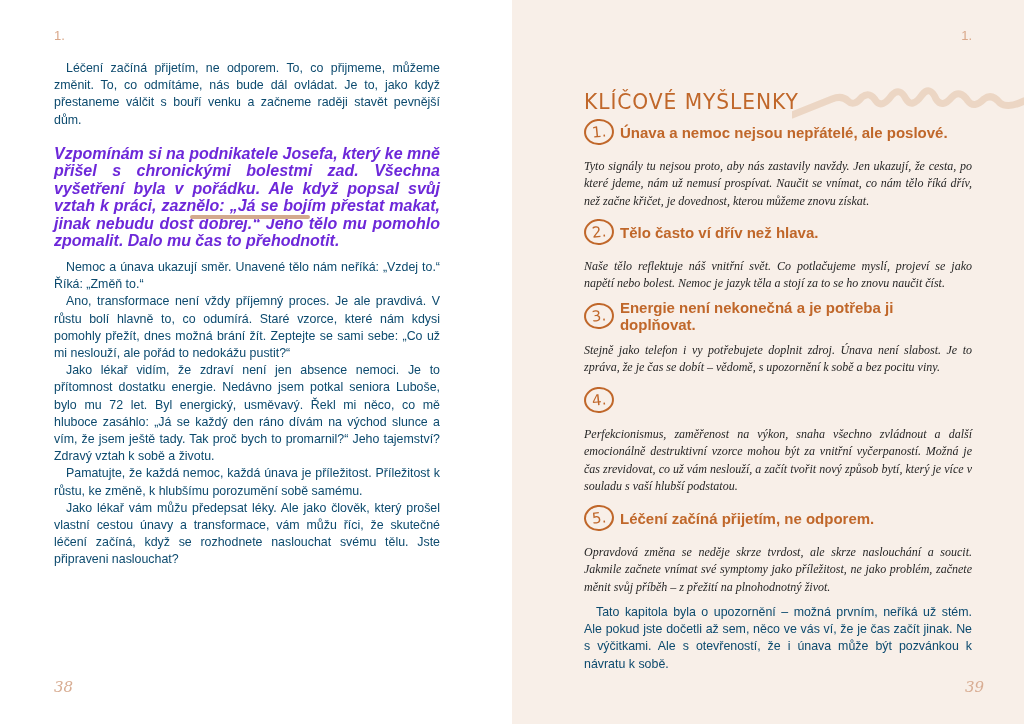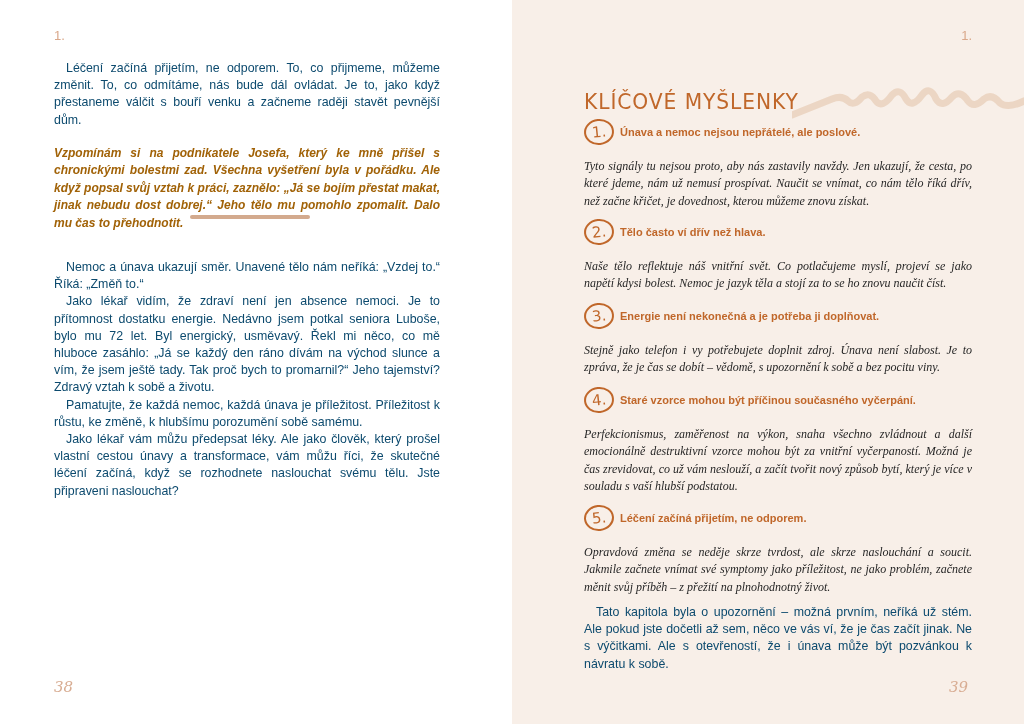--- a/index.html
+++ b/index.html
@@ -18,34 +18,34 @@
     font-family: "Liberation Sans", sans-serif;
   }
   .page-left .chap-mark { left: 54px; }
   .page-right .chap-mark { right: 52px; }
 
   .page-num {
     position: absolute; bottom: 28px; font-size: 15px; color: #d8ad93;
     font-style: italic; font-family: "DejaVu Serif", serif;
   }
   .page-left .page-num { left: 54px; margin-top: 21px; }
-  .page-right .page-num { right: 56px; }
+  .page-right .page-num { right: 40px; }
 
   .body-text {
     font-family: "Liberation Sans", sans-serif;
     font-size: 12.4px; line-height: 17.2px; color: #0c4a6e;
     text-align: justify; margin: 0;
   }
   .indent { text-indent: 12px; }
 
   .left-col { position: absolute; left: 54px; width: 386px; }
   .intro { top: 60px; }
   .story {
-    top: 145px; color: #a16207; font-style: italic; font-weight: bold;
-    font-family: "Liberation Sans", sans-serif; font-size: 12px; line-height: 17.4px;
+    top: 145px; color: #6d28d9; font-style: italic; font-weight: bold;
+    font-family: "Liberation Sans", sans-serif; font-size: 16px; line-height: 17.4px;
     text-align: justify;
   }
   .story-rule {
     position: absolute; top: 215px; left: 190px; width: 120px; height: 4px;
     background: #d3aa8e; border-radius: 3px;
   }
   .main-text { top: 259px; }
 
   .title-row { position: absolute; top: 46px; left: 584px; width: 440px; height: 40px; margin-top: 39px; }
   .title {
@@ -59,21 +59,21 @@
   .point { position: absolute; left: 0; width: 388px; }
   .point-head { display: flex; align-items: center; height: 32px; }
   .num-circle {
     width: 30px; height: 26px; border: 2px solid #c0672a; border-radius: 50%;
     display: flex; align-items: center; justify-content: center;
     color: #c0672a; font-size: 15px; font-family: "DejaVu Sans", sans-serif;
     margin-right: 6px; transform: rotate(-6deg); box-sizing: border-box;
   }
   .point-title {
     font-family: "Liberation Sans", sans-serif; font-weight: bold;
-    font-size: 11px; color: #c0672a;
+    font-size: 15px; color: #c0672a;
   }
   .point-text {
     font-family: Liberation Serif, serif; font-style: italic;
     font-size: 12px; line-height: 17.4px; color: #262626; text-align: justify;
     margin: 10px 0 0 0;
   }
   .closing { top: 604px; }
 </style>
 </head>
 <body>
@@ -83,20 +83,21 @@
   <div class="page page-left">
     <div class="chap-mark">1.</div>
 
     <p class="left-col body-text indent intro">Léčení začíná přijetím, ne odporem. To, co přijmeme, můžeme změnit. To, co odmítáme, nás bude dál ovládat. Je to, jako když přestaneme válčit s bouří venku a začneme raději stavět pevnější dům.</p>
 
     <p class="left-col story" style="margin:0;">Vzpomínám si na podnikatele Josefa, který ke mně přišel s chronickými bolestmi zad. Všechna vyšetření byla v pořádku. Ale když popsal svůj vztah k práci, zaznělo: „Já se bojím přestat makat, jinak nebudu dost dobrej.“ Jeho tělo mu pomohlo zpomalit. Dalo mu čas to přehodnotit.</p>
     <div class="story-rule"></div>
 
     <div class="left-col main-text">
       <p class="body-text indent">Nemoc a únava ukazují směr. Unavené tělo nám neříká: „Vzdej to.“ Říká: „Změň to.“</p>
+      <p class="body-text indent">Ano, transformace není vždy příjemný proces. Je ale pravdivá. V růstu bolí hlavně to, co odumírá. Staré vzorce, které nám kdysi pomohly přežít, dnes možná brání žít. Zeptejte se sami sebe: „Co už mi neslouží, ale pořád to nedokážu pustit?“</p>
       <p class="body-text indent">Jako lékař vidím, že zdraví není jen absence nemoci. Je to přítomnost dostatku energie. Nedávno jsem potkal seniora Luboše, bylo mu 72 let. Byl energický, usměvavý. Řekl mi něco, co mě hluboce zasáhlo: „Já se každý den ráno dívám na východ slunce a vím, že jsem ještě tady. Tak proč bych to promarnil?“ Jeho tajemství? Zdravý vztah k sobě a životu.</p>
       <p class="body-text indent">Pamatujte, že každá nemoc, každá únava je příležitost. Příležitost k růstu, ke změně, k hlubšímu porozumění sobě samému.</p>
       <p class="body-text indent">Jako lékař vám můžu předepsat léky. Ale jako člověk, který prošel vlastní cestou únavy a transformace, vám můžu říci, že skutečné léčení začíná, když se rozhodnete naslouchat svému tělu. Jste připraveni naslouchat?</p>
     </div>
 
     <div class="page-num">38</div>
   </div>
 
   <div class="page page-right">
     <div class="chap-mark">1.</div>
@@ -115,35 +116,34 @@
           <span class="point-title">Únava a nemoc nejsou nepřátelé, ale poslové.</span>
         </div>
         <p class="point-text">Tyto signály tu nejsou proto, aby nás zastavily navždy. Jen ukazují, že cesta, po které jdeme, nám už nemusí prospívat. Naučit se vnímat, co nám tělo říká dřív, než začne křičet, je dovednost, kterou můžeme znovu získat.</p>
       </div>
 
       <div class="point" style="top:216px;">
         <div class="point-head">
           <span class="num-circle">2.</span>
           <span class="point-title">Tělo často ví dřív než hlava.</span>
         </div>
-        <p class="point-text">Naše tělo reflektuje náš vnitřní svět. Co potlačujeme myslí, projeví se jako napětí kdysi bolest. Nemoc je jazyk těla a stojí za to se ho znovu naučit číst.</p>
+        <p class="point-text">Naše tělo reflektuje náš vnitřní svět. Co potlačujeme myslí, projeví se jako napětí nebo bolest. Nemoc je jazyk těla a stojí za to se ho znovu naučit číst.</p>
       </div>
 
       <div class="point" style="top:300px;">
         <div class="point-head">
           <span class="num-circle">3.</span>
           <span class="point-title">Energie není nekonečná a je potřeba ji doplňovat.</span>
         </div>
         <p class="point-text">Stejně jako telefon i vy potřebujete doplnit zdroj. Únava není slabost. Je to zpráva, že je čas se dobít – vědomě, s upozornění k sobě a bez pocitu viny.</p>
       </div>
 
       <div class="point" style="top:384px;">
         <div class="point-head">
           <span class="num-circle">4.</span>
-          <span class="point-title">Staré vzorce mohou být příčinou současného vyčerpání.</span>
         </div>
         <p class="point-text">Perfekcionismus, zaměřenost na výkon, snaha všechno zvládnout a další emocionálně destruktivní vzorce mohou být za vnitřní vyčerpaností. Možná je čas zrevidovat, co už vám neslouží, a začít tvořit nový způsob bytí, který je více v souladu s vaší hlubší podstatou.</p>
       </div>
 
       <div class="point" style="top:502px;">
         <div class="point-head">
           <span class="num-circle">5.</span>
           <span class="point-title">Léčení začíná přijetím, ne odporem.</span>
         </div>
         <p class="point-text">Opravdová změna se neděje skrze tvrdost, ale skrze naslouchání a soucit. Jakmile začnete vnímat své symptomy jako příležitost, ne jako problém, začnete měnit svůj příběh – z přežití na plnohodnotný život.</p>

